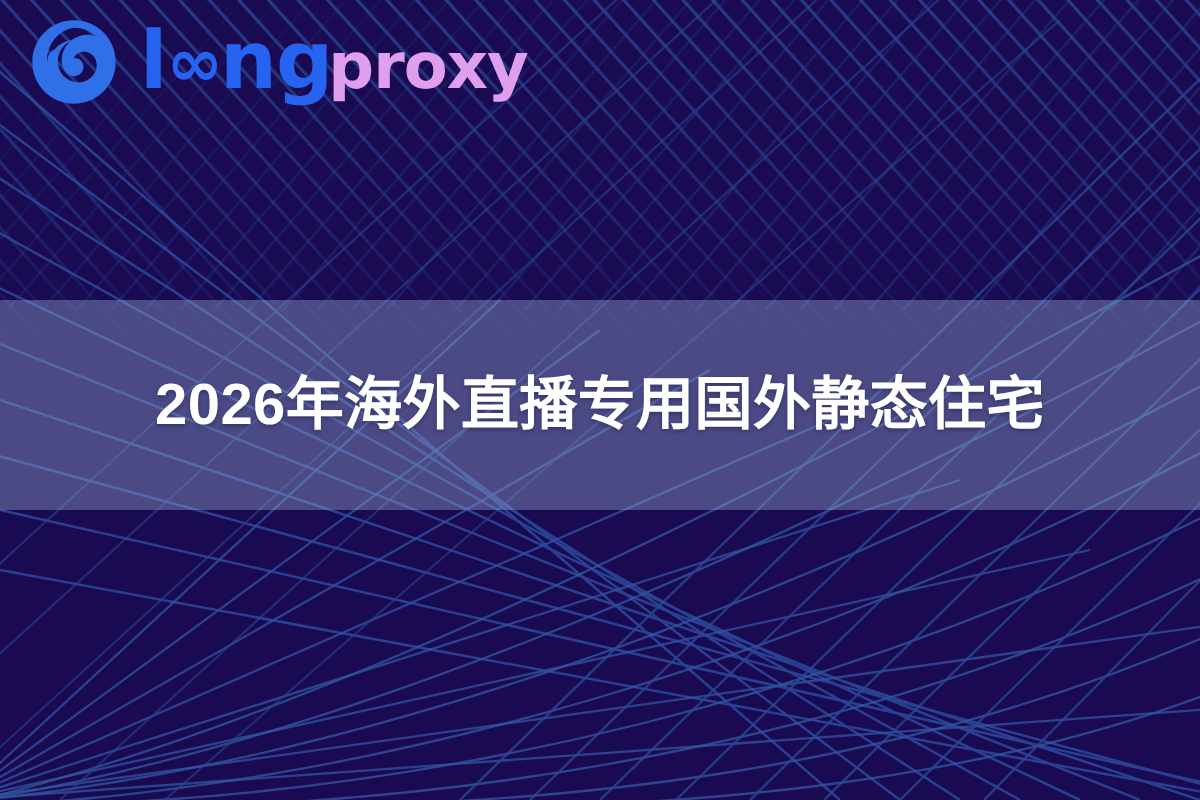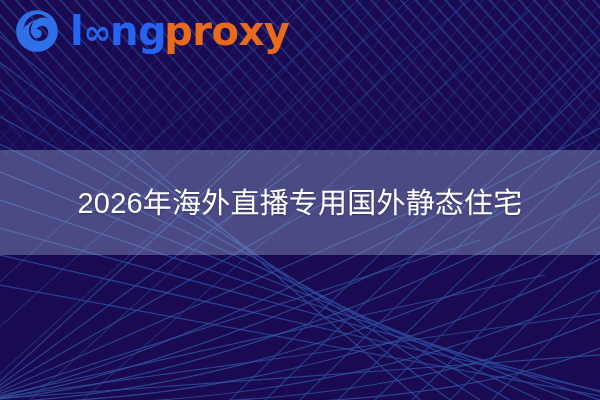--- a/index.html
+++ b/index.html
@@ -62,23 +62,23 @@
     font-weight: 700;
   }
   .logo-loong .lw-inf {
     font-family: "DejaVu Sans", sans-serif;
     font-size: 34px;
     margin: 0 -1px 0 0;
     position: relative;
     top: 1px;
   }
   .logo-proxy {
-    font-size: 40px;
-    font-weight: 700;
-    color: #f97316;
+    font-size: 32px;
+    font-weight: 700;
+    color: #f0abfc;
     letter-spacing: -0.5px;
     line-height: 1;
     margin-left: -2px;
     opacity: 0.92;
     font-family: "DejaVu Sans", sans-serif;
   }
 
   
   .title-band {
     position: absolute;
@@ -89,21 +89,21 @@
     background: rgba(150, 170, 210, 0.40);
     z-index: 4;
     display: flex;
     flex-direction: column;
     justify-content: center;
     box-sizing: border-box;
   }
   .title-line {
     color: #ffffff;
     font-size: 29px;
-    font-weight: 400;
+    font-weight: 700;
     line-height: 44px;
     letter-spacing: 0.2px;
     white-space: nowrap;
     text-align: center;
     font-family: "Liberation Sans", "DejaVu Sans", sans-serif;
     text-shadow: 0 1px 2px rgba(10, 15, 45, 0.35);
   }
 </style>
 </head>
 <body>

